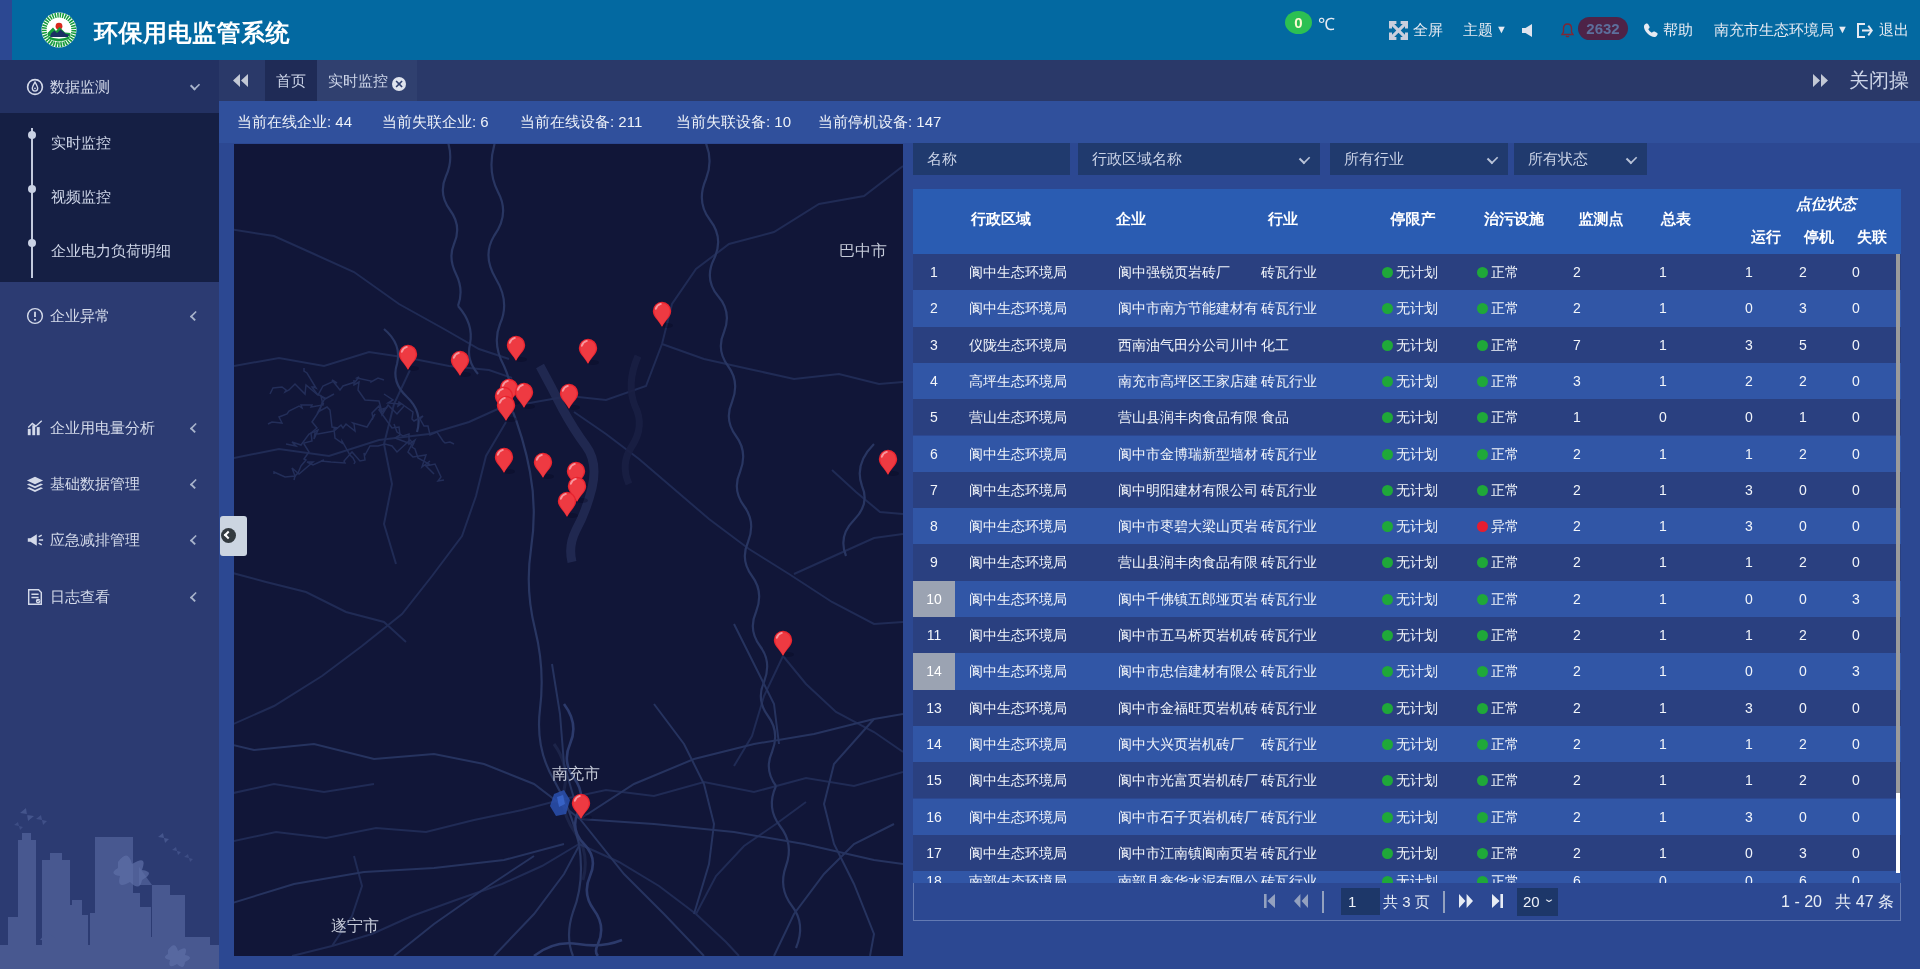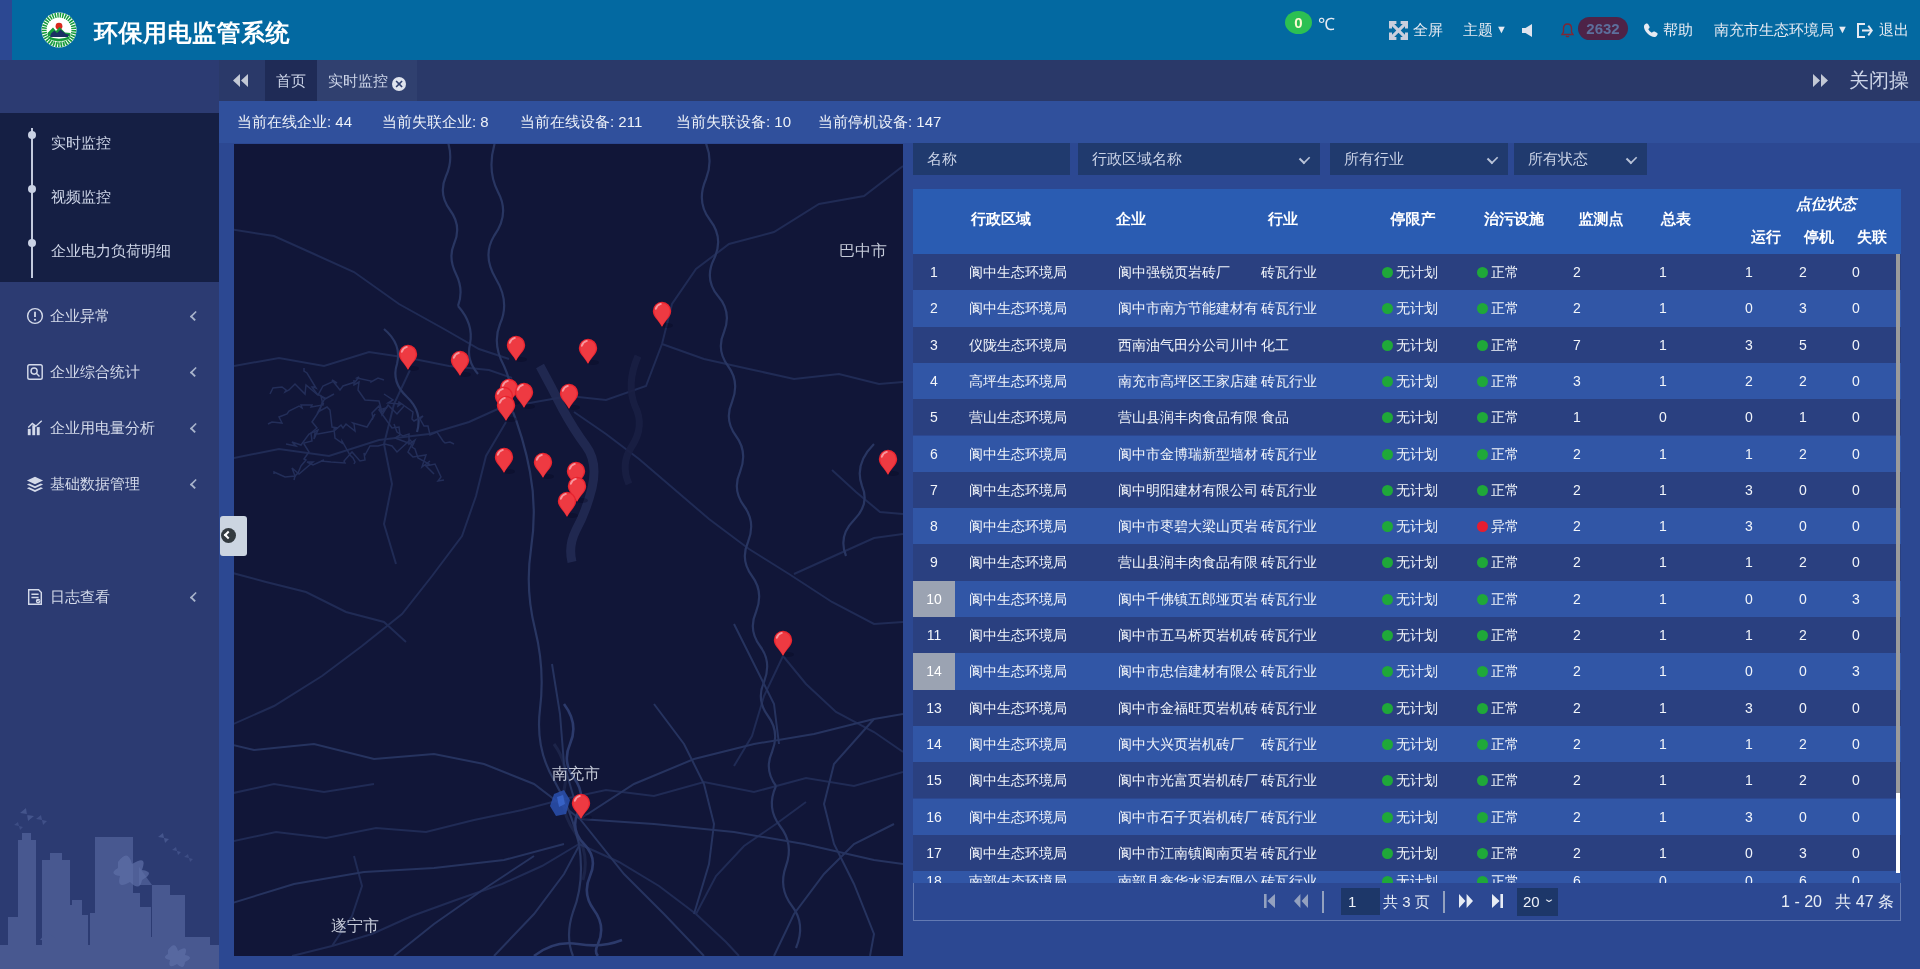--- a/index.html
+++ b/index.html
@@ -76,64 +76,72 @@
 </svg>
 <div class="hright" style="left:1651px">帮助</div>
 <div class="hright" style="left:1702px">南充市生态环境局<span style="font-size:11px;position:relative;top:-2px">&nbsp;▼</span></div>
 <svg style="position:absolute;left:1845px;top:23px" width="16" height="15" viewBox="0 0 16 15" fill="#e6eaf2">
 <path d="M0 0 L8 0 L8 2 L2 2 L2 13 L8 13 L8 15 L0 15 Z"></path>
 <path d="M10.5 3.5 L12 2 L16 7.5 L12 13 L10.5 11.5 L13 8.5 L5 8.5 L5 6.5 L13 6.5 Z"></path>
 </svg>
 <div class="hright" style="left:1867px">退出</div>
 </div>
 <div id="sidebar">
+<div class="mitem" style="top:0;height:53px;background:#233162">
+<svg class="micon" viewBox="0 0 20 20" fill="none" stroke="#d4daea" stroke-width="1.8">
+<circle cx="10" cy="10" r="8.2"></circle>
+        <path d="M10 4.5 Q13 9.5 13 11.5 A3 3 0 0 1 7 11.5 Q7 9.5 10 4.5 Z" fill="none" stroke-width="1.5"></path>
+        <circle cx="10" cy="11.5" r="1" fill="#d4daea" stroke="none"></circle>
+</svg>
+<span class="txt">数据监测</span>
+      <span class="chev" style="transform:translateY(-70%) rotate(-45deg) scale(1,.8)"></span>
+</div>
 <div id="submenu">
 <div style="position:absolute;left:31px;top:15px;width:2px;height:150px;background:#c2cadd"></div>
 <div class="smdot" style="top:30px"></div>
       <div class="smitem" style="top:30px">实时监控</div>
 <div class="smdot" style="top:84px"></div>
       <div class="smitem" style="top:84px">视频监控</div>
 <div class="smdot" style="top:138px"></div>
       <div class="smitem" style="top:138px">企业电力负荷明细</div>
 </div>
 <div class="mitem" style="top:228px">
 <svg class="micon" viewBox="0 0 20 20" fill="none" stroke="#d4daea" stroke-width="1.6">
 <circle cx="10" cy="10" r="8.2"></circle>
         <path d="M10 5.2 L10 11.2" stroke-width="2"></path>
         <circle cx="10" cy="14.2" r="1.2" fill="#d4daea" stroke="none"></circle>
 </svg>
 <span class="txt">企业异常</span>
       <span class="chev"></span>
 </div>
-<div class="mitem" style="top:284px">
-<svg class="micon" viewBox="0 0 20 20" fill="none" stroke="#d4daea" stroke-width="1.6">
-<rect x="2" y="2" width="16" height="16" rx="2"></rect>
-        <circle cx="9" cy="9" r="3.4"></circle>
-        <path d="M11.5 11.5 L15 15"></path>
-</svg>
-<span class="txt">企业综合统计</span>
-      <span class="chev"></span>
-</div>
 <div class="mitem" style="top:340px">
 <svg class="micon" viewBox="0 0 20 20" fill="#d4daea">
 <rect x="2" y="11" width="3.2" height="7"></rect>
         <rect x="7" y="7" width="3.2" height="11"></rect>
         <rect x="12" y="9" width="3.2" height="9"></rect>
         <path d="M2 9 L7 4 L11 7 L17 1.5 L18 2.5 L11 9 L7 6 L3 10 Z"></path>
 </svg>
 <span class="txt">企业用电量分析</span>
       <span class="chev"></span>
 </div>
 <div class="mitem" style="top:396px">
 <svg class="micon" viewBox="0 0 20 20" fill="#d4daea">
 <path d="M10 2 L19 6.2 L10 10.4 L1 6.2 Z"></path>
         <path d="M3.5 9.4 L1 10.6 L10 14.8 L19 10.6 L16.5 9.4 L10 12.4 Z"></path>
         <path d="M3.5 13.6 L1 14.8 L10 19 L19 14.8 L16.5 13.6 L10 16.6 Z"></path>
 </svg>
 <span class="txt">基础数据管理</span>
+      <span class="chev"></span>
+</div>
+<div class="mitem" style="top:452px">
+<svg class="micon" viewBox="0 0 20 20" fill="#d4daea">
+<path d="M2 8 L5 8 L12 3.5 L12 16.5 L5 12 L2 12 Z"></path>
+        <path d="M14 6.5 L17.5 4.5 M14.5 10 L19 10 M14 13.5 L17.5 15.5" stroke="#d4daea" stroke-width="1.6" fill="none"></path>
+</svg>
+<span class="txt">应急减排管理</span>
       <span class="chev"></span>
 </div>
 <div class="mitem" style="top:509px">
 <svg class="micon" viewBox="0 0 20 20" fill="none" stroke="#d4daea" stroke-width="1.6">
 <path d="M3 2 L14 2 L17 5 L17 18 L3 18 Z"></path>
         <path d="M6 7 L14 7 M6 10.5 L14 10.5"></path>
         <circle cx="13.5" cy="14.5" r="2.6" fill="#d4daea" stroke="none"></circle>
         <path d="M12.5 14.5 L13.3 15.3 L14.8 13.7" stroke="#2c3b72" stroke-width="1" fill="none"></path>
 </svg>
 <span class="txt">日志查看</span>
@@ -180,21 +188,21 @@
 <div class="tab" style="left:46px;width:52px;background:#1f2b56">首页</div>
 <div class="tab" style="left:98px;width:100px;background:#30406f">实时监控 <span style="display:inline-block;width:14px;height:14px;border-radius:50%;background:#dfe4ee;color:#30406f;font-size:11px;line-height:14px;vertical-align:-2px;font-weight:bold">✕</span></div>
 <svg style="position:absolute;left:1593px;top:14px" width="16" height="13" viewBox="0 0 16 13" fill="#c3c9d6">
       <path d="M1 0 L8 6.5 L1 13 Z M9 0 L16 6.5 L9 13 Z"></path>
     </svg>
 <div style="position:absolute;left:1630px;top:0;height:41px;line-height:41px;color:#cdd5e8;font-size:20px">关闭操作</div>
 </div>
 <div id="content">
 <div id="statsbar">
 <span style="left:18px">当前在线企业: 44</span>
-<span style="left:163px">当前失联企业: 8</span>
+<span style="left:163px">当前失联企业: 6</span>
 <span style="left:301px">当前在线设备: 211</span>
 <span style="left:457px">当前失联设备: 10</span>
 <span style="left:599px">当前停机设备: 147</span>
 </div>
 <div id="map">
 <svg width="669" height="812" viewBox="0 0 669 812">
 <defs>
 <g id="pin">
 <ellipse cx="5" cy="-1.5" rx="6" ry="2.6" fill="#06081e" opacity=".3"></ellipse>
 <path d="M0 0 C-3.8 -7 -9.2 -10.4 -9.2 -16 A9.2 9.2 0 1 1 9.2 -16 C9.2 -10.4 3.8 -7 0 0 Z" fill="#e8242f"></path>

